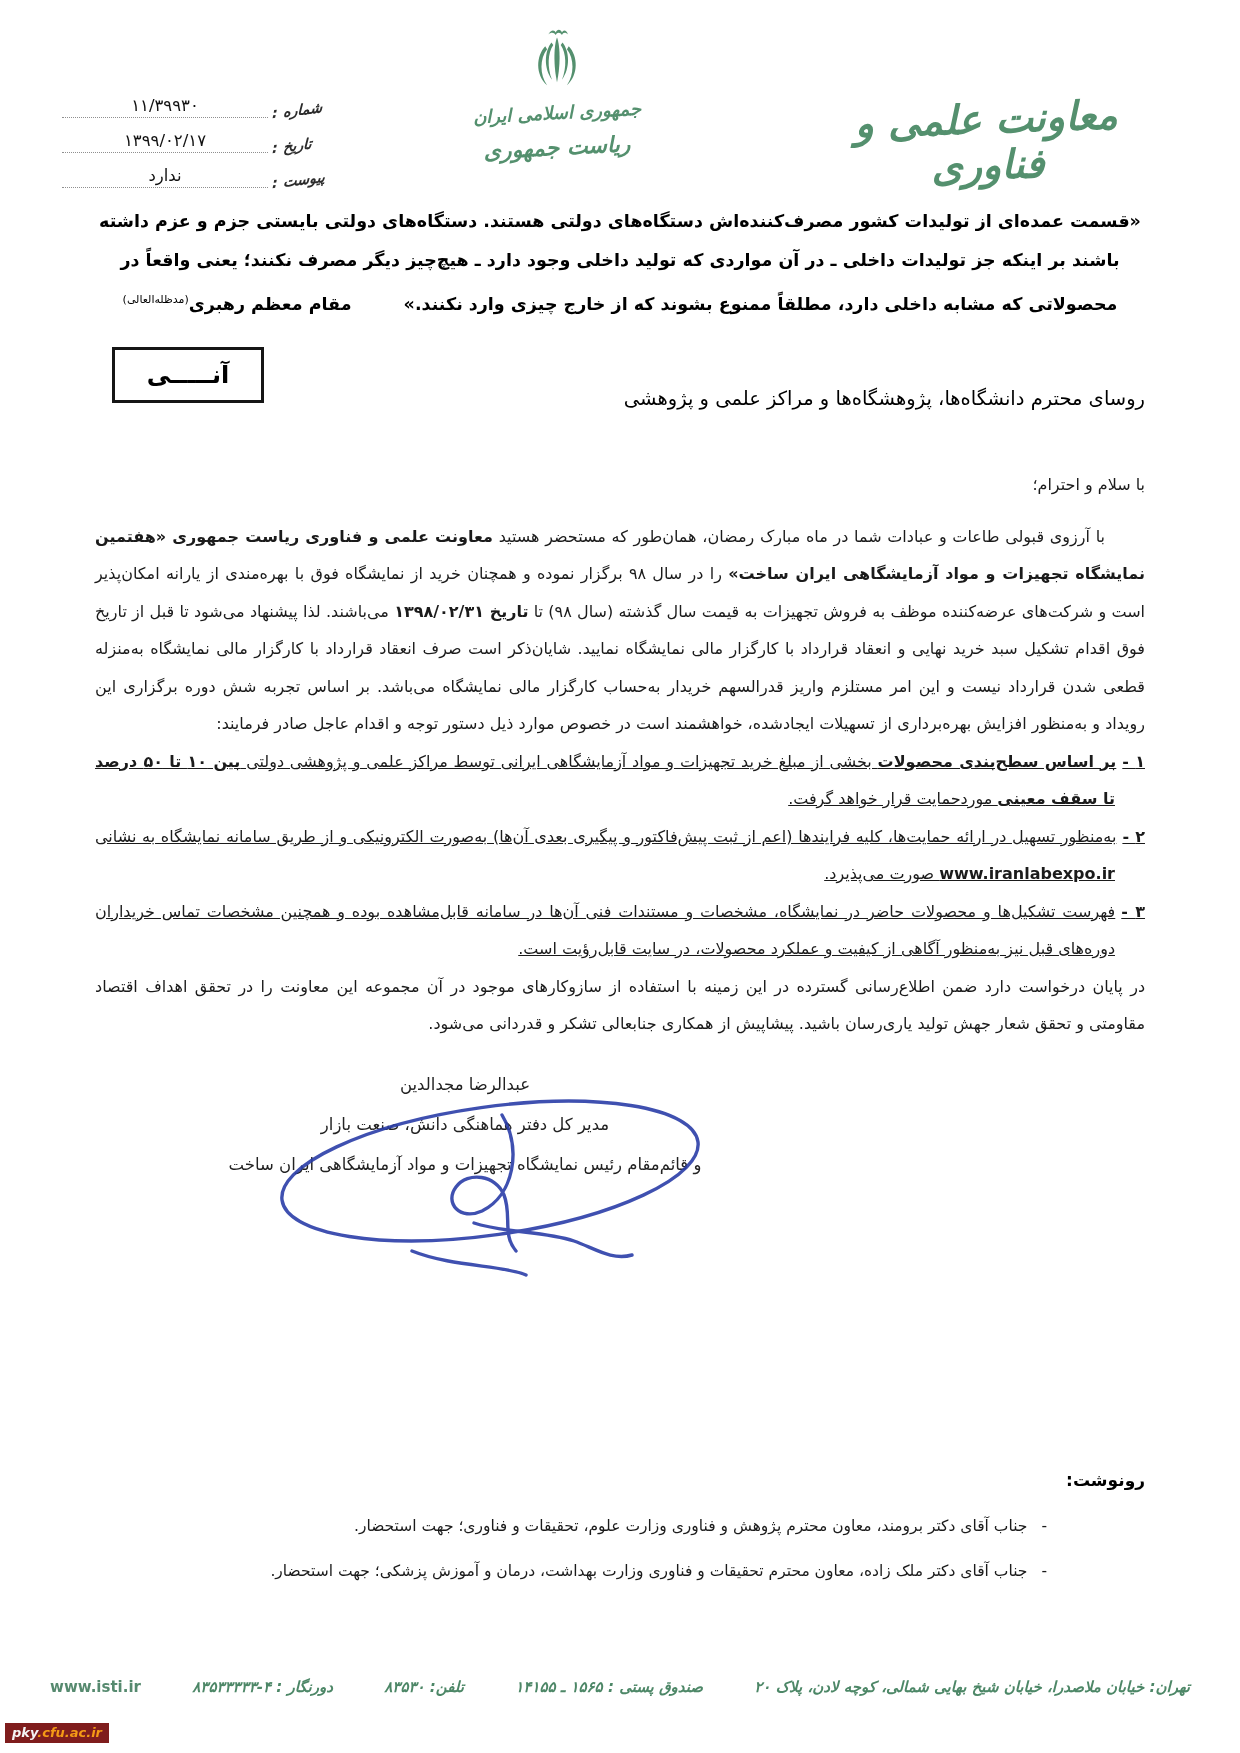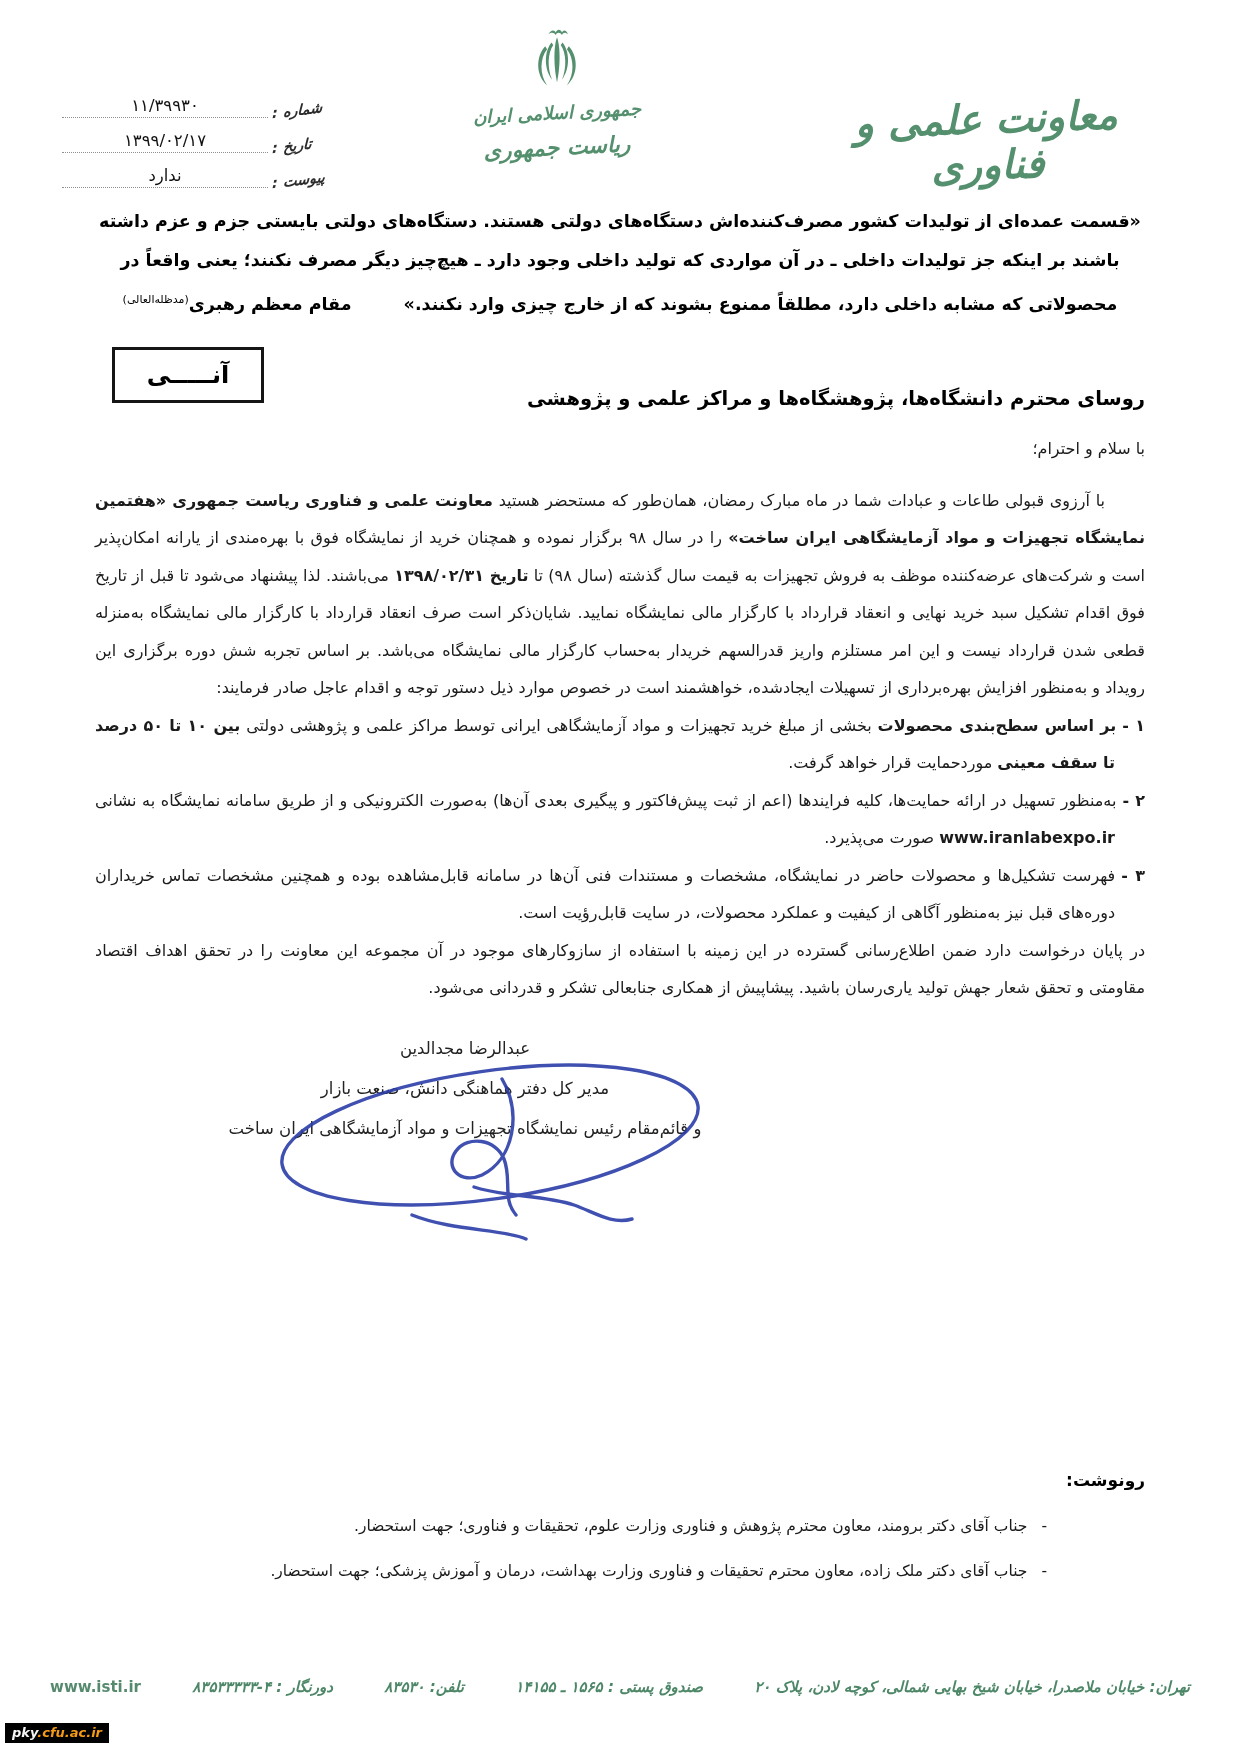--- a/index.html
+++ b/index.html
@@ -58,27 +58,27 @@
     border:3px solid #151515;
     display:flex;align-items:center;justify-content:center;
     font-size:24px;font-weight:bold;color:#000;
   }
   
   .body{
     position:absolute;top:386px;right:95px;left:95px;
     font-size:16px;line-height:37.5px;text-align:justify;color:#1b1b1b;
   }
   .recipient{
-    font-size:19.5px;font-weight:bold;color:#000;
-    margin:0 0 18px 0;text-align:right;line-height:26px;
+    font-size:19.5px;font-weight:normal;color:#000;
+    margin:0 0 54px 0;text-align:right;line-height:26px;
   }
   .salutation{text-align:right;margin:0 0 14px 0;}
   .para{margin:0;}
   .para.indent{text-indent:40px;}
-  .item{padding-right:30px;text-indent:-30px;margin:0;}
+  .item{padding-right:30px;text-indent:-30px;margin:0;text-decoration:underline;}
   .item .num{margin-left:6px;}
   .closing{margin-top:0;}
   
   .signature{
     position:relative;
     width:640px;margin:22px 360px 0 auto;
     text-align:center;line-height:40px;font-size:16.5px;color:#222;
   }
   .scribble{position:absolute;top:14px;right:55px;pointer-events:none;}
   
@@ -90,21 +90,21 @@
   .footer{
     position:absolute;top:1678px;right:50px;left:50px;
     display:flex;justify-content:space-between;align-items:center;
     font-size:15px;font-style:italic;font-weight:bold;
     color:#4d8767;white-space:nowrap;
   }
   .footer .site{font-style:normal;font-weight:bold;color:#568a6f;}
   
   .watermark{
     position:absolute;left:5px;bottom:10px;
-    background:#000000;padding:2px 7px 3px 7px;
+    background:#7f1d1d;padding:2px 7px 3px 7px;
     font-size:13px;font-weight:bold;font-style:italic;
     direction:ltr;letter-spacing:0;
   }
   .wm-a{color:#f5f5f5;}
   .wm-b{color:#f49a16;}
 </style>
 </head>
 <body>
 
 <div class="page">

